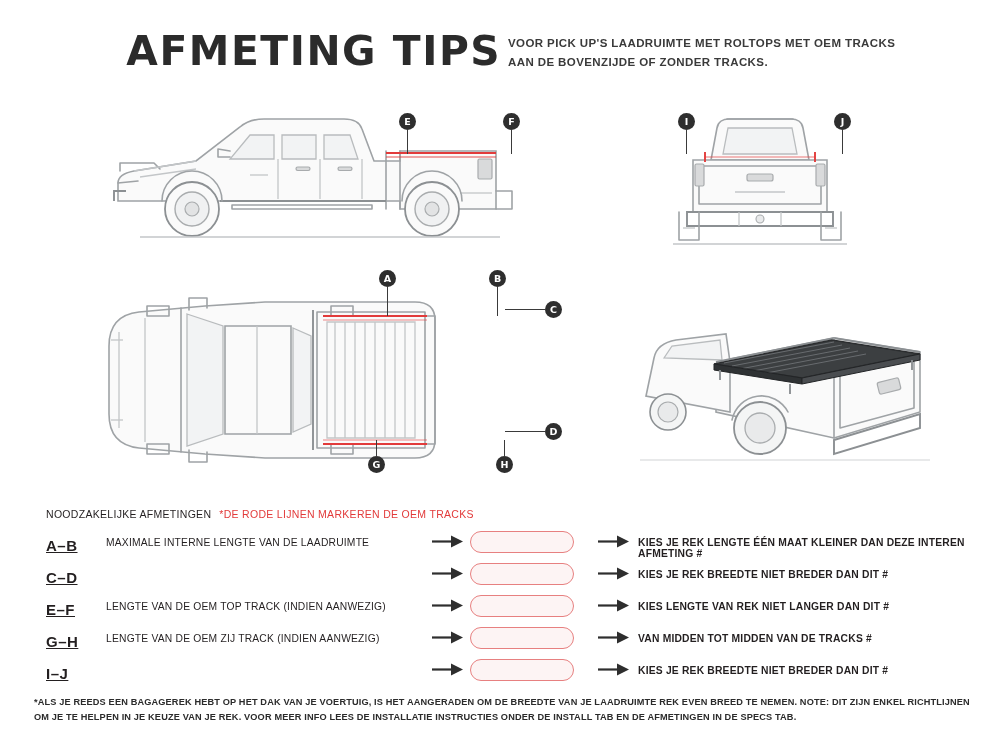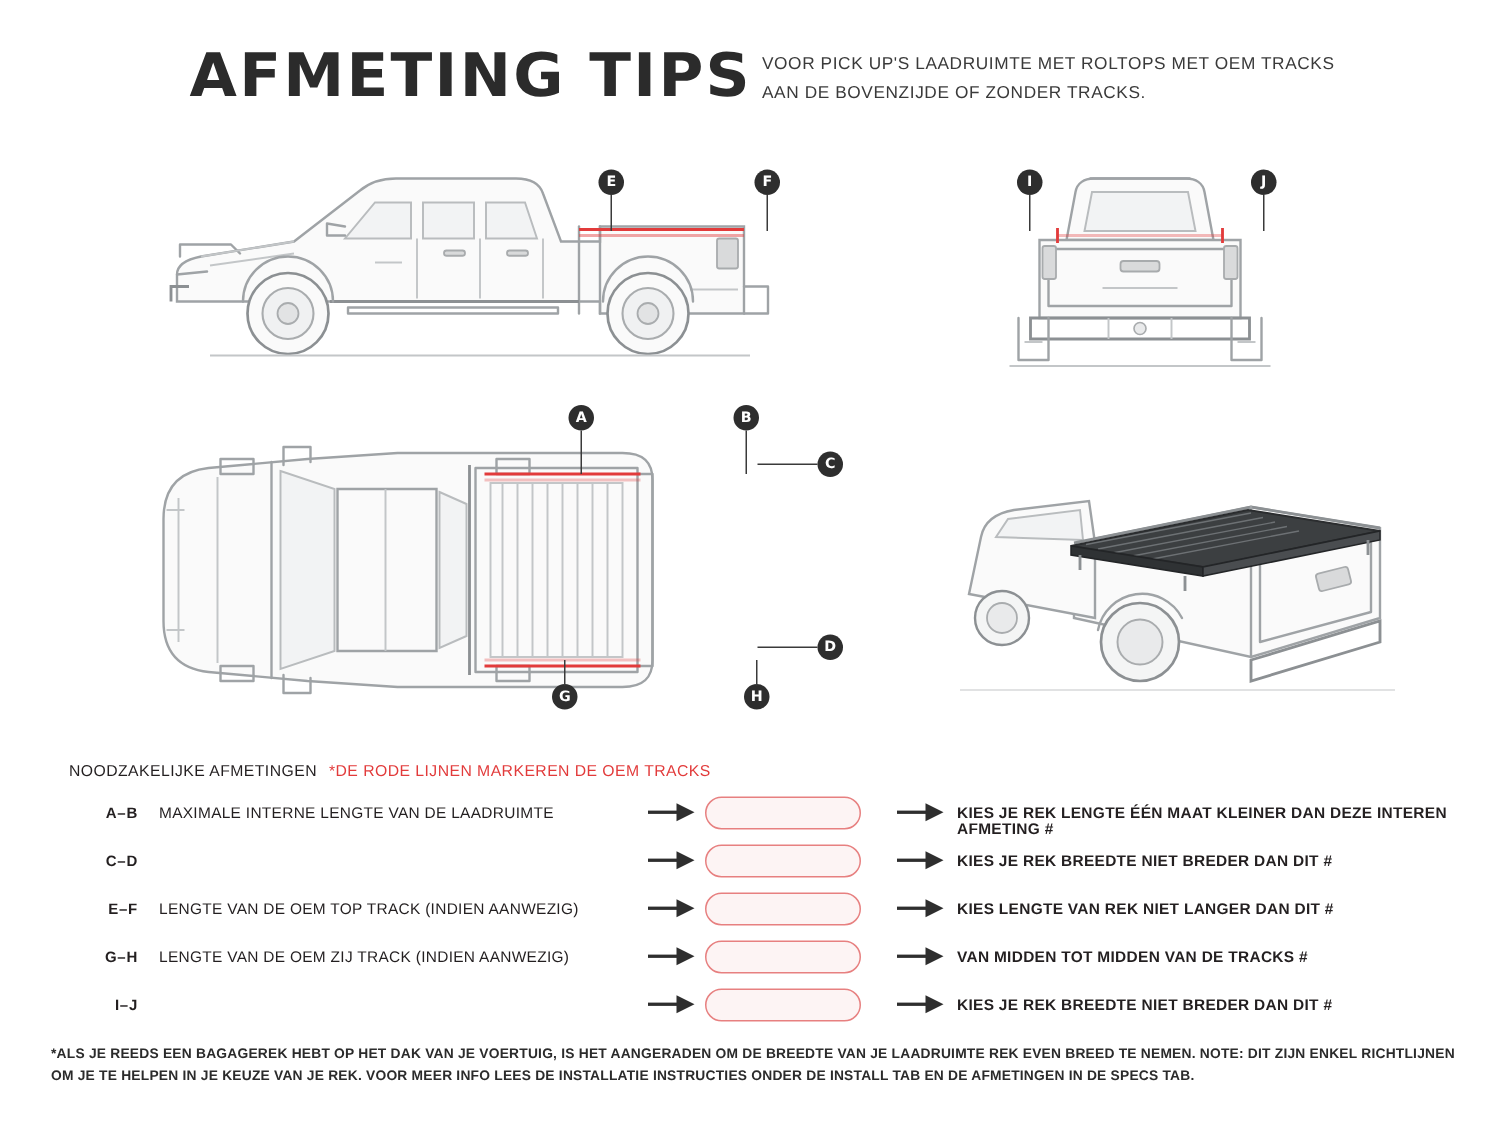--- a/index.html
+++ b/index.html
@@ -18,21 +18,21 @@
   .title {
     position: absolute; left: 130px; top: 28px;
     font-size: 40px; font-weight: bold;
     letter-spacing: 1.5px;
     font-family: "DejaVu Sans", sans-serif;
     transform: scaleX(1.02);
     color: #2b2b2b;
   }
   .subtitle {
     position: absolute; left: 508px; top: 34px; width: 400px;
-    font-size: 11.5px; font-weight: normal; line-height: 19px;
+    font-size: 11.5px; font-weight: bold; line-height: 19px;
     letter-spacing: 0.4px; color: #3a3a3a;
     text-transform: uppercase;
   }
 
   
   .fig { position: absolute; }
   svg { display: block; overflow: visible; }
 
   .ln { fill: none; stroke: #9fa3a6; stroke-width: 1.6; stroke-linejoin: round; stroke-linecap: round; }
   .ln-l { fill: none; stroke: #c3c6c8; stroke-width: 1.3; }
@@ -58,22 +58,22 @@
   .tbl-head {
     position: absolute; left: 46px; top: 508px;
     font-size: 10.5px; font-weight: normal; letter-spacing: 0.3px;
     text-transform: uppercase;
   }
   .tbl-head .accent { color: #e23b3b; margin-left: 8px; }
 
   .row { position: absolute; left: 46px; width: 910px; height: 26px; }
   .row .code {
     position: absolute; left: 0; top: 6px; width: 46px;
-    text-align: right;
-    font-size: 10px; font-weight: bold; letter-spacing: 0.5px;
+    text-align: left;
+    font-size: 15px; font-weight: bold; letter-spacing: 0.5px; text-decoration: underline;
   }
   .row .desc {
     position: absolute; left: 60px; top: 6px; width: 310px;
     font-size: 10.3px; font-weight: normal; letter-spacing: 0.2px;
     text-transform: uppercase;
   }
   .row .arrow1 { position: absolute; left: 386px; top: 4px; }
   .row .field {
     position: absolute; left: 424px; top: 0px;
     width: 104px; height: 22px;

